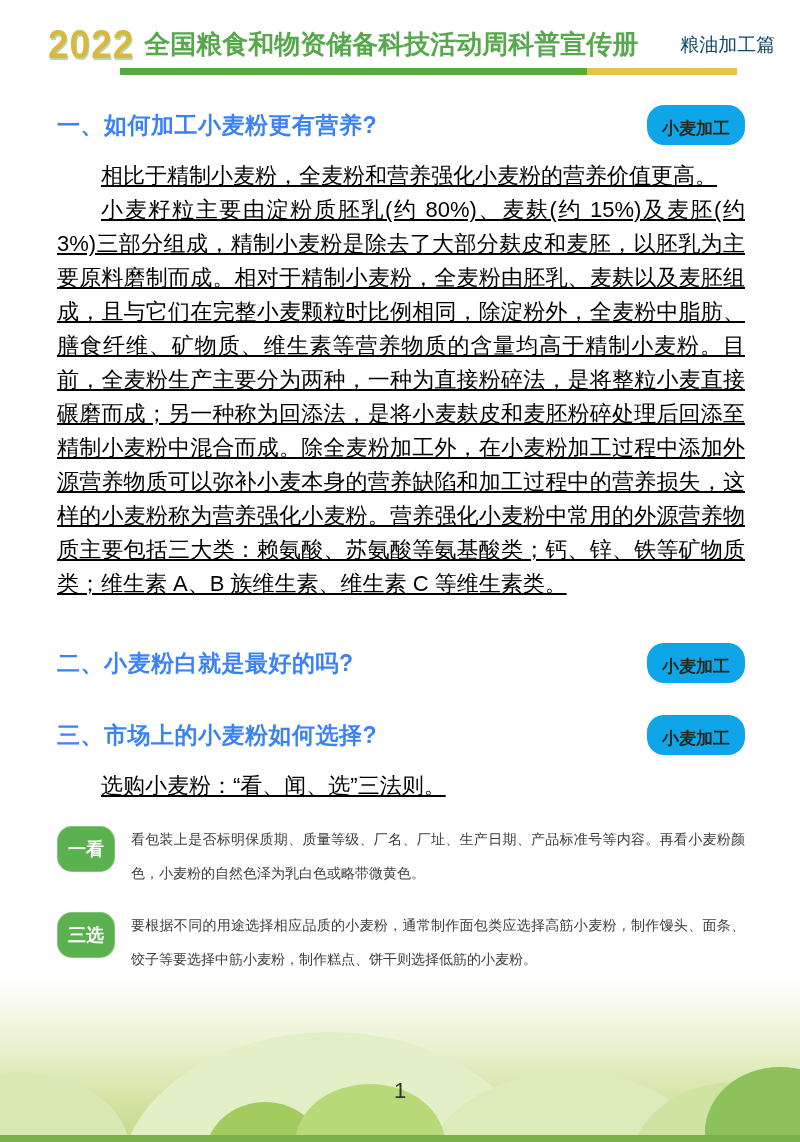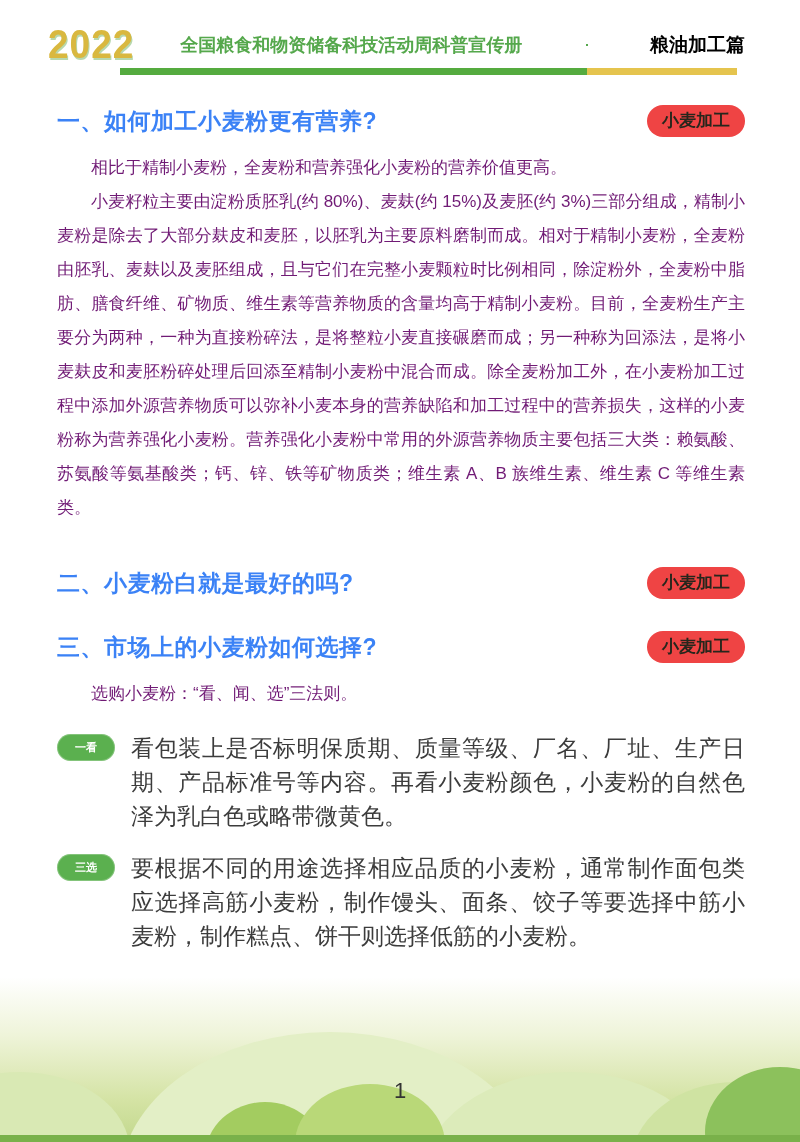--- a/index.html
+++ b/index.html
@@ -13,51 +13,49 @@
     margin: 0 auto;
     background: #ffffff;
     overflow: hidden;
   }
 
   
   .header-row {
     display: flex;
     align-items: center;
     margin: 26px 55px 0 48px;
-    gap: 36px;
   }
   .year-logo {
     font-size: 37px;
     font-weight: 800;
     letter-spacing: 1px;
     color: #d9b83f;
     line-height: 1;
     text-shadow: 1px 2px 0 rgba(96,168,76,0.45);
     margin-right: 10px;
     transform: scaleY(1.08);
   }
   .header-title {
     color: #55a84c;
-    font-size: 18px;
+    font-size: 26px;
     font-weight: 700;
     white-space: nowrap;
     text-align: center;
   }
   .header-rule {
     flex: 1;
     height: 2px;
     background: #55a84c;
     margin: 0 14px 0 28px;
   }
   .header-edition {
-    color: #000000;
+    color: #0c4a6e;
     font-size: 19px;
-    font-weight: 700;
+    font-weight: 400;
     white-space: nowrap;
-    margin-left: 12px;
   }
   .header-underline {
     display: flex;
     height: 7px;
     margin: 5px 63px 0 120px;
   }
   .header-underline .seg-green { flex: 1; background: #55ab3f; }
   .header-underline .seg-yellow { width: 150px; background: #e5c44e; }
 
   
@@ -71,67 +69,69 @@
     justify-content: space-between;
     align-items: center;
   }
   .section-title {
     color: #3b82f6;
     font-size: 23px;
     font-weight: 700;
     letter-spacing: 0.5px;
   }
   .badge {
-    background: #ef4444;
+    background: #0ea5e9;
     color: #26261c;
     font-size: 17px;
     font-weight: 700;
-    padding: 4px 15px 5px 15px;
+    padding: 12px 15px 5px 15px;
     border-radius: 17px;
     white-space: nowrap;
   }
   .para {
-    color: #701a75;
-    font-size: 17px;
+    color: #000000;
+    font-size: 22px;
     line-height: 34px;
     text-align: justify;
     text-indent: 2em;
+    text-decoration: underline;
   }
   .mt-head1 { margin-top: 30px; }
   .mt-para  { margin-top: 14px; }
   .mt-head2 { margin-top: 42px; align-items: center; }
   .mt-head3 { margin-top: 32px; }
 
   
   .tips { margin-top: 20px; }
   .tip {
     display: flex;
     align-items: flex-start;
     margin-top: 18px;
   }
   .tip-pill {
     flex-shrink: 0;
     width: 58px;
-    height: 27px;
+    height: 46px;
     border-radius: 15px;
     background: #5bb04f;
     color: #ffffff;
-    font-size: 11px;
+    font-size: 18px;
     font-weight: 700;
     display: flex;
     align-items: center;
     justify-content: center;
     margin: 3px 16px 0 0;
     box-shadow: inset 0 0 0 1px rgba(255,255,255,0.25);
   }
   .tip-text {
     color: #3c3c3c;
-    font-size: 23px;
+    font-size: 14px;
     line-height: 34px;
     text-align: justify;
+    font-family: Liberation Serif, serif;
   }
 
   
   .footer-art {
     position: absolute;
     left: 0; right: 0; bottom: 0;
     height: 165px;
     z-index: 0;
     overflow: hidden;
     pointer-events: none;

